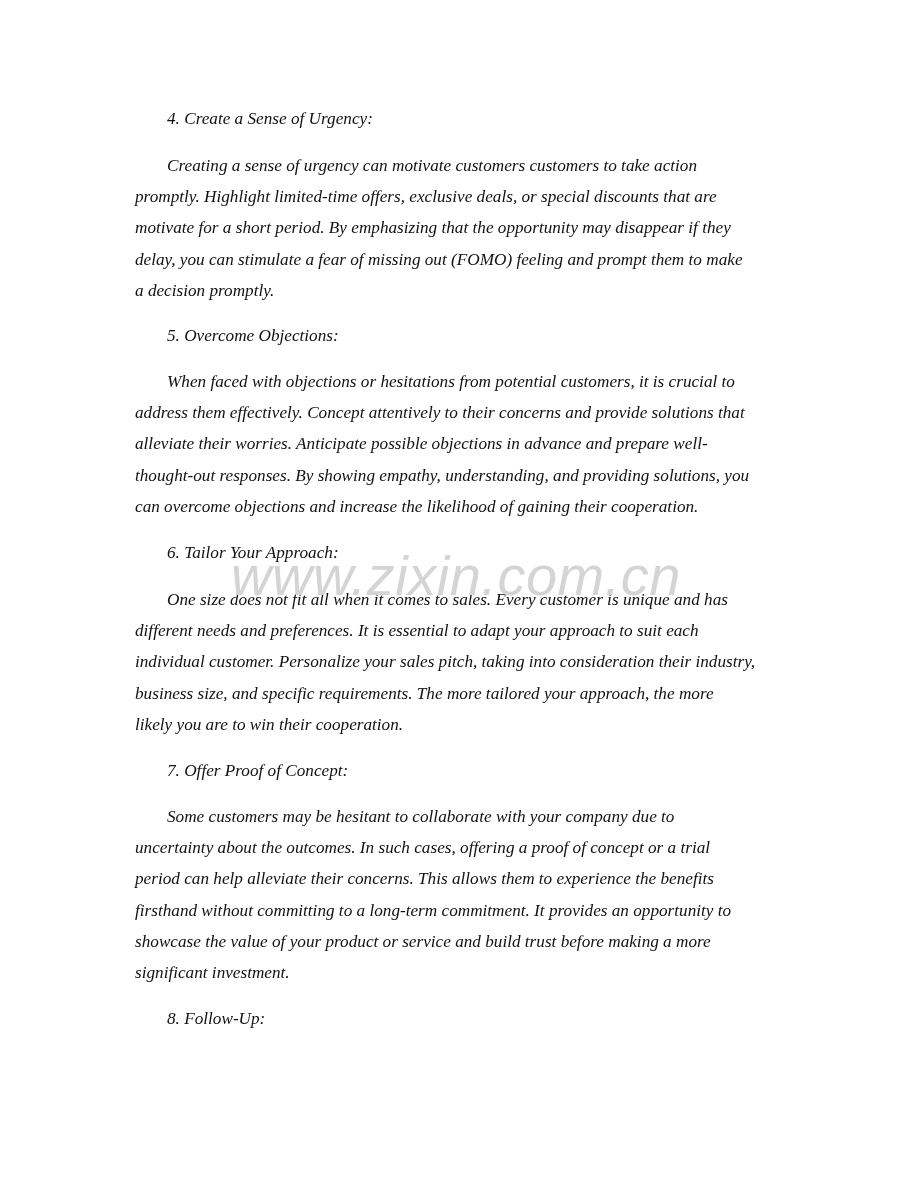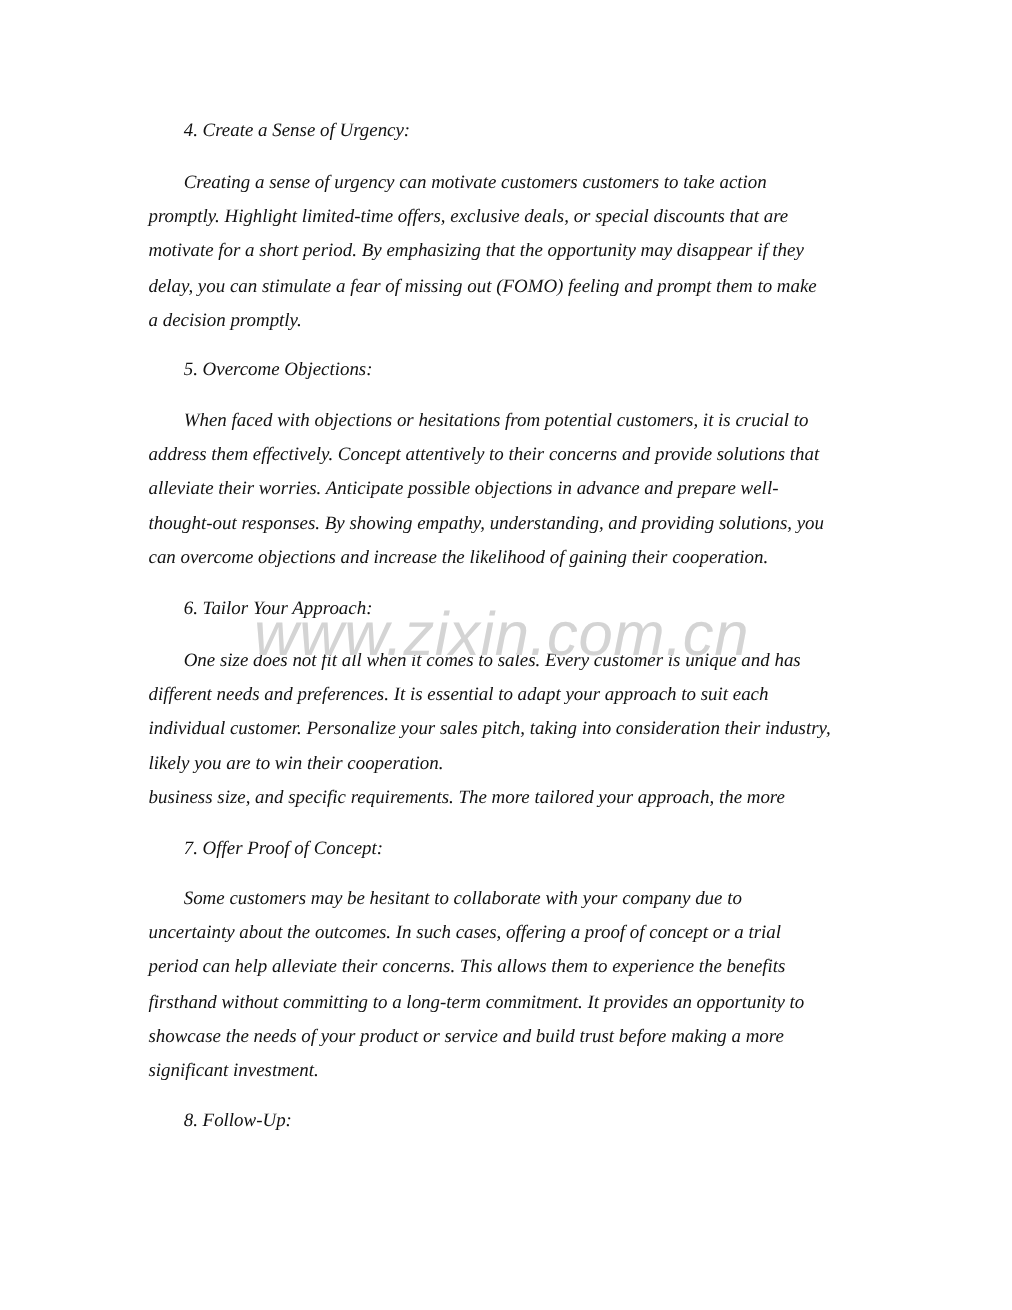--- a/index.html
+++ b/index.html
@@ -48,30 +48,30 @@
     <div class="line">alleviate their worries. Anticipate possible objections in advance and prepare well-</div>
     <div class="line">thought-out responses. By showing empathy, understanding, and providing solutions, you</div>
     <div class="line">can overcome objections and increase the likelihood of gaining their cooperation.</div>
   </div>
 
   <p class="heading" style="top:543px">6. Tailor Your Approach:</p>
   <div class="para" style="top:584px">
     <div class="line indent">One size does not fit all when it comes to sales. Every customer is unique and has</div>
     <div class="line">different needs and preferences. It is essential to adapt your approach to suit each</div>
     <div class="line">individual customer. Personalize your sales pitch, taking into consideration their industry,</div>
+    <div class="line">business size, and specific requirements. The more tailored your approach, the more</div>
     <div class="line">likely you are to win their cooperation.</div>
-    <div class="line">business size, and specific requirements. The more tailored your approach, the more</div>
   </div>
 
   <p class="heading" style="top:761px">7. Offer Proof of Concept:</p>
   <div class="para" style="top:801px">
     <div class="line indent">Some customers may be hesitant to collaborate with your company due to</div>
     <div class="line">uncertainty about the outcomes. In such cases, offering a proof of concept or a trial</div>
     <div class="line">period can help alleviate their concerns. This allows them to experience the benefits</div>
     <div class="line">firsthand without committing to a long-term commitment. It provides an opportunity to</div>
-    <div class="line">showcase the needs of your product or service and build trust before making a more</div>
+    <div class="line">showcase the value of your product or service and build trust before making a more</div>
     <div class="line">significant investment.</div>
   </div>
 
   <p class="heading" style="top:1009px">8. Follow-Up:</p>
 
   <div class="watermark">www.zixin.com.cn</div>
 </div>
 
 </body></html>

